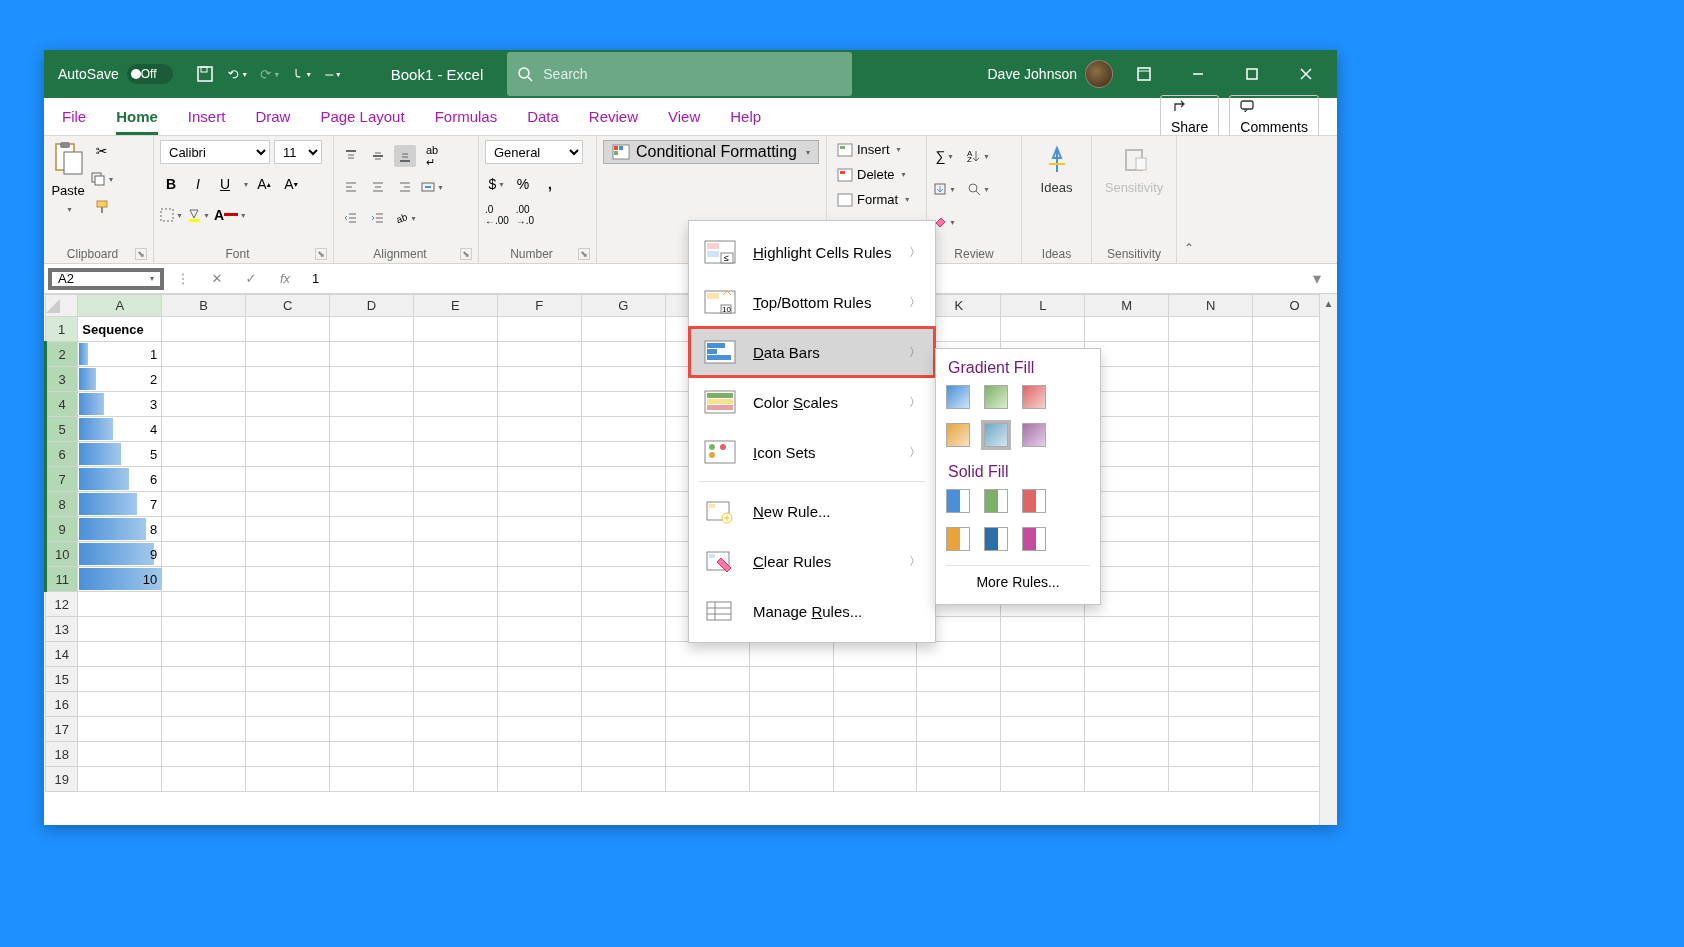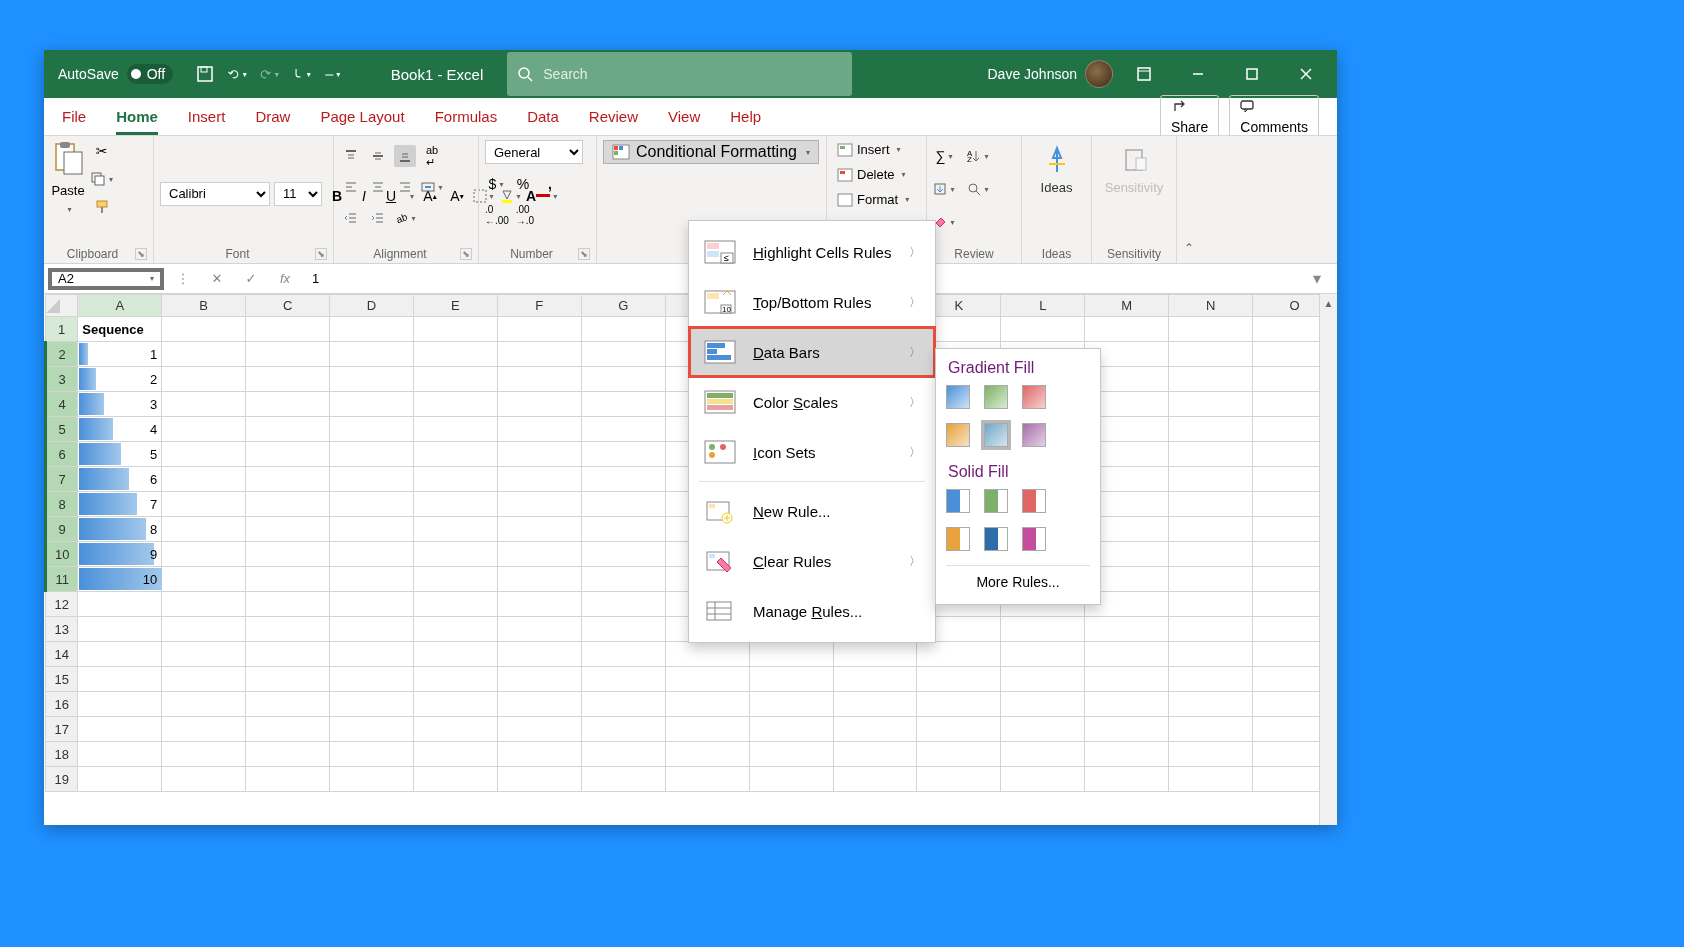--- a/index.html
+++ b/index.html
@@ -4,35 +4,35 @@
 <style>
   * { margin: 0; padding: 0; box-sizing: border-box; font-family: 'Segoe UI', Tahoma, sans-serif; }
   body { background: #1e90ff; width: 1684px; height: 947px; overflow: hidden; position: relative; }
   .window { position: absolute; left: 44px; top: 50px; width: 1293px; height: 775px; background: #fff; box-shadow: 0 4px 16px rgba(0,0,0,0.3); display: flex; flex-direction: column; border-radius: 2px 2px 0 0; overflow: visible; }
 
   
   .title-bar { height: 48px; background: #217346; display: flex; align-items: center; color: #fff; }
   .autosave { display: flex; align-items: center; gap: 8px; padding: 0 14px; font-size: 14px; }
   .autosave-toggle { width: 46px; height: 20px; background: #1a5c38; border-radius: 10px; display: flex; align-items: center; padding: 2px; position: relative; }
   .autosave-toggle .knob { width: 10px; height: 10px; background: #fff; border-radius: 50%; margin-left: 2px; }
-  .autosave-toggle .off { color: #fff; font-size: 14px; margin-left: 6px; }
+  .autosave-toggle .off { color: #fff; font-size: 12px; }
   .qat { display: flex; align-items: center; gap: 12px; padding: 0 8px; }
   .qat-icon { width: 20px; height: 20px; display: flex; align-items: center; justify-content: center; cursor: pointer; }
   .title-text { flex: 0 0 auto; margin-left: 40px; font-size: 15px; }
   .search-box { margin-left: 24px; width: 345px; height: 44px; background: #6ca885; border-radius: 3px; display: flex; align-items: center; padding: 0 10px; gap: 10px; color: #fff; }
   .search-box input { background: transparent; border: none; outline: none; color: #fff; font-size: 14px; flex: 1; }
   .search-box input::placeholder { color: #e0eee6; }
   .title-right { margin-left: auto; display: flex; align-items: center; gap: 8px; padding-right: 8px; }
   .user-name { font-size: 14px; }
   .avatar { width: 28px; height: 28px; border-radius: 50%; background: radial-gradient(circle at 40% 40%, #8b6f47, #3d2817); border: 1px solid rgba(255,255,255,0.3); }
   .winbtn { width: 46px; height: 32px; display: flex; align-items: center; justify-content: center; cursor: pointer; }
 
   
   .tabs { height: 38px; display: flex; align-items: center; padding: 0 18px; gap: 30px; font-size: 15px; border-bottom: 1px solid #d9d9d9; }
-  .tab { cursor: pointer; padding: 4px 0; position: relative; color: #b91c1c; }
+  .tab { cursor: pointer; padding: 4px 0; position: relative; color: #a21caf; }
   .tab.active { color: #217346; font-weight: 600; }
   .tab.active::after { content: ''; position: absolute; bottom: -6px; left: 0; right: 0; height: 3px; background: #217346; }
   .tab-right { margin-left: auto; display: flex; gap: 10px; }
   .share-btn, .comments-btn { display: flex; gap: 6px; padding: 3px 10px; border: 1px solid #ccc; border-radius: 3px; font-size: 14px; cursor: pointer; flex-direction: column; }
 
   
   .ribbon { height: 128px; background: #f3f2f1; display: flex; border-bottom: 1px solid #d4d4d4; }
   .group { padding: 4px 6px 2px; border-right: 1px solid #d9d9d9; display: flex; flex-direction: column; justify-content: space-between; }
   .group-controls { flex: 1; display: flex; align-items: flex-start; gap: 4px; }
   .group-label-row { display: flex; align-items: center; justify-content: space-between; }
@@ -233,21 +233,21 @@
             </span>
         </div>
       </div>
       <div class="group-label-row">
           <div class="group-label">Clipboard</div>
           <div class="group-arrow">⬊</div>
         </div>
     </div>
 
     <div class="group" style="width:180px">
-      <div class="group-controls" style="flex-direction:row;align-items:stretch">
+      <div class="group-controls" style="flex-direction:column;align-items:stretch">
         <div class="font-row1">
           <select class="font-select"><option>Calibri</option></select>
           <select class="size-select"><option>11</option></select>
         </div>
         <div class="row">
           <span class="rbtn" style="font-weight:700">B</span>
           <span class="rbtn" style="font-style:italic">I</span>
           <span class="rbtn" style="text-decoration:underline">U</span>
             <span class="dd-arrow">▾</span>
           <span class="rbtn">A<sup style="font-size:8px">▴</sup></span>

